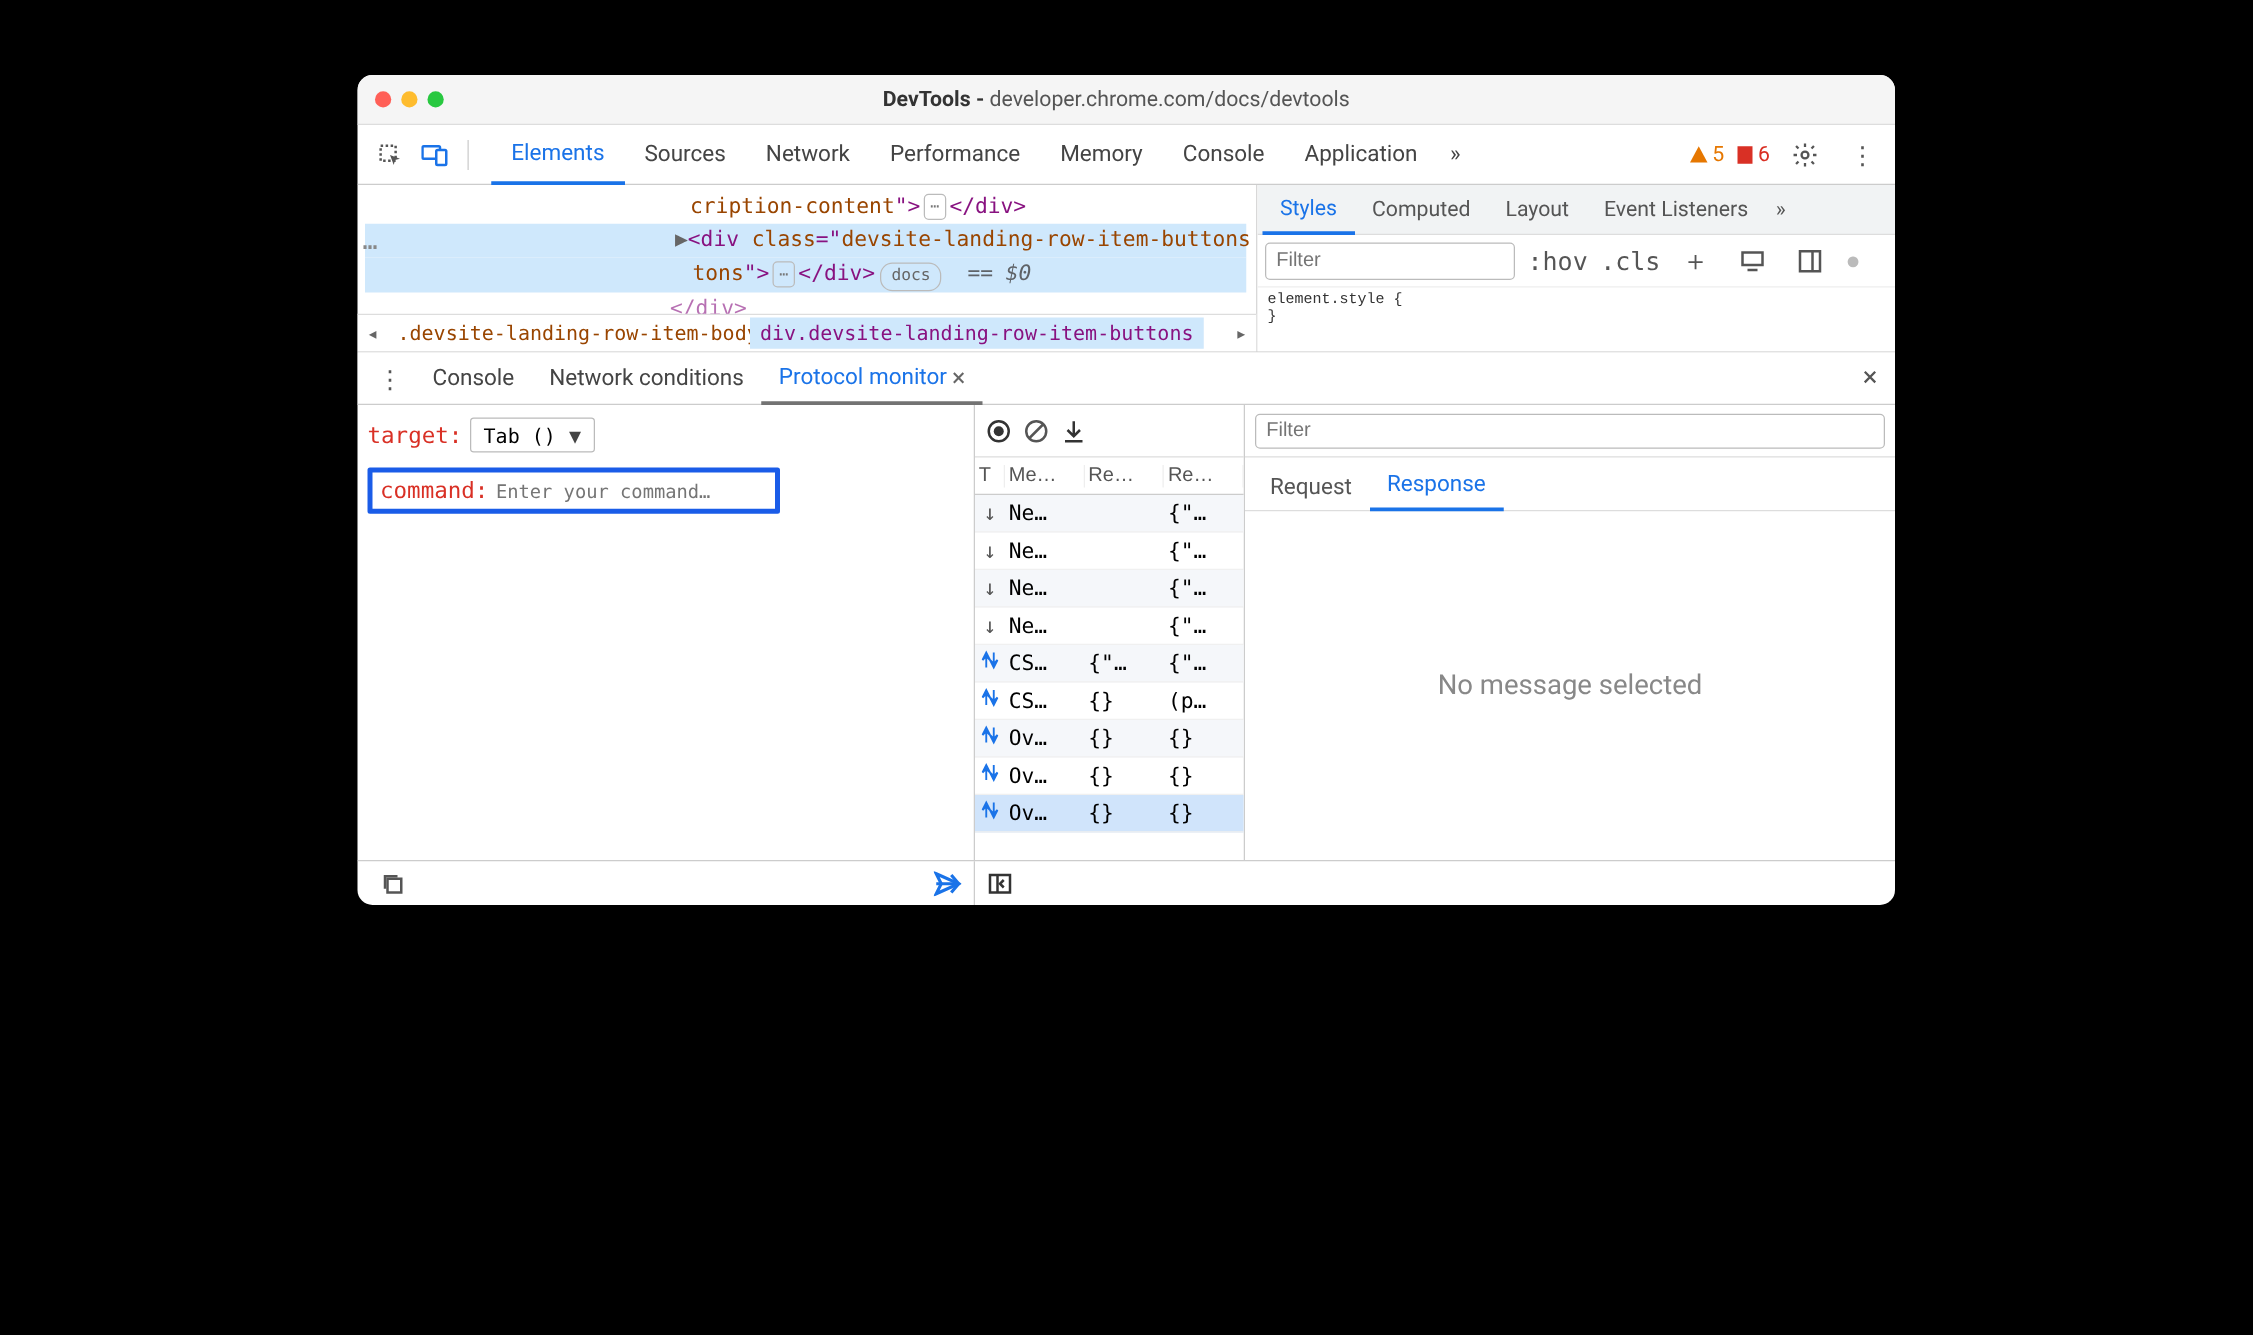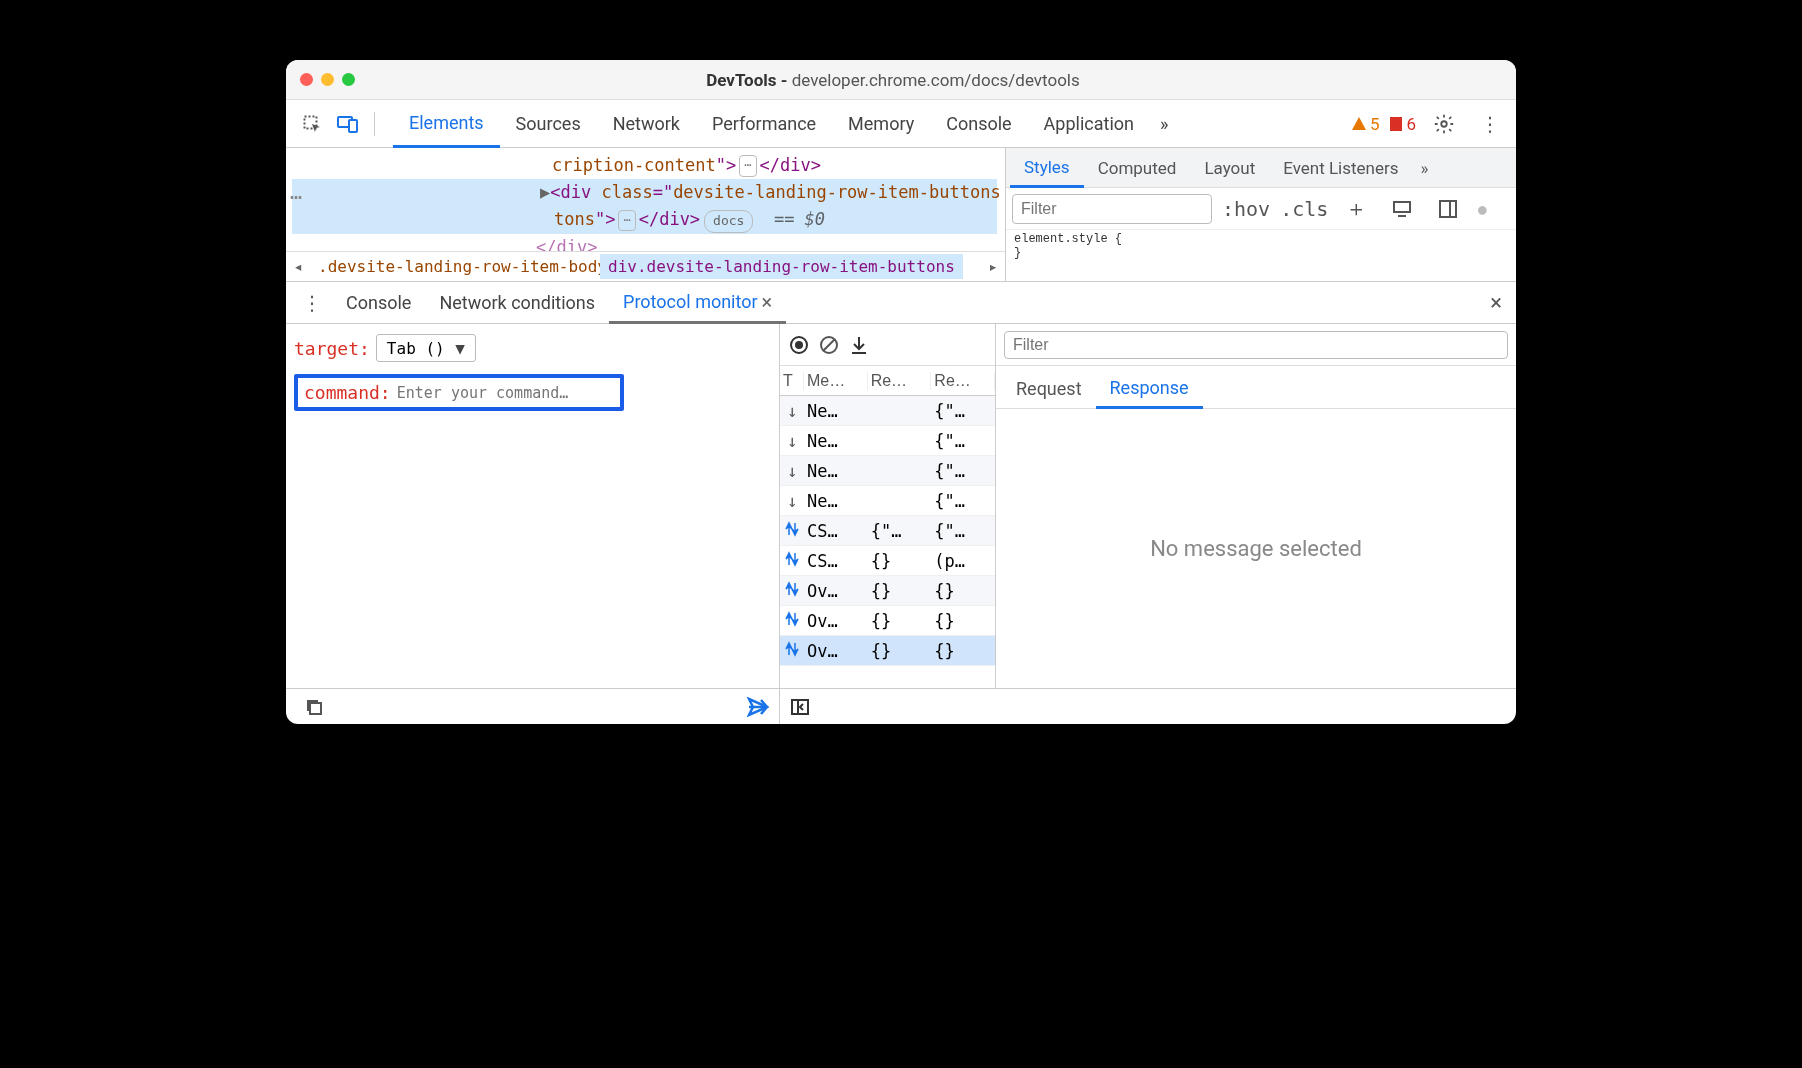--- a/index.html
+++ b/index.html
@@ -330,21 +330,21 @@
   }
   .rr-toolbar {
     height: 42px;
     border-bottom: 1px solid #ddd;
     display: flex;
     align-items: center;
   }
   .proto-right-tabs {
     height: 40px;
     display: flex;
-    align-items: center;
+    align-items: flex-start;
     padding: 0 6px;
     border-bottom: 1px solid #ddd;
     margin-top: 3px;
   }
   .rr-tab {
     padding: 0 14px;
     height: 40px;
     display: flex;
     align-items: center;
     font-size: 18px;

